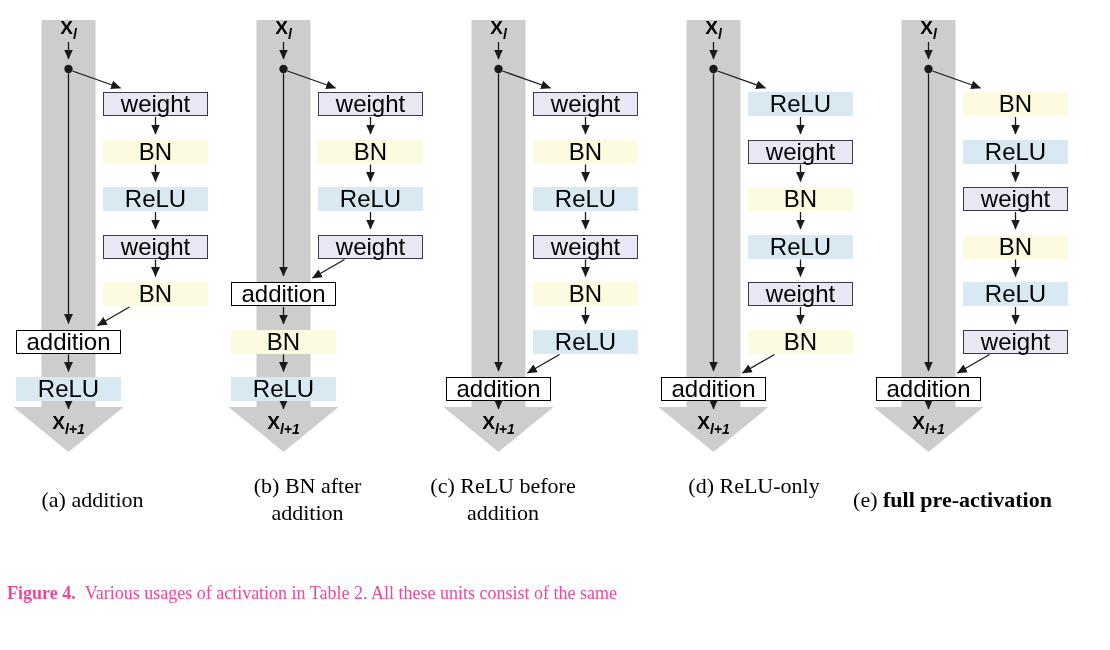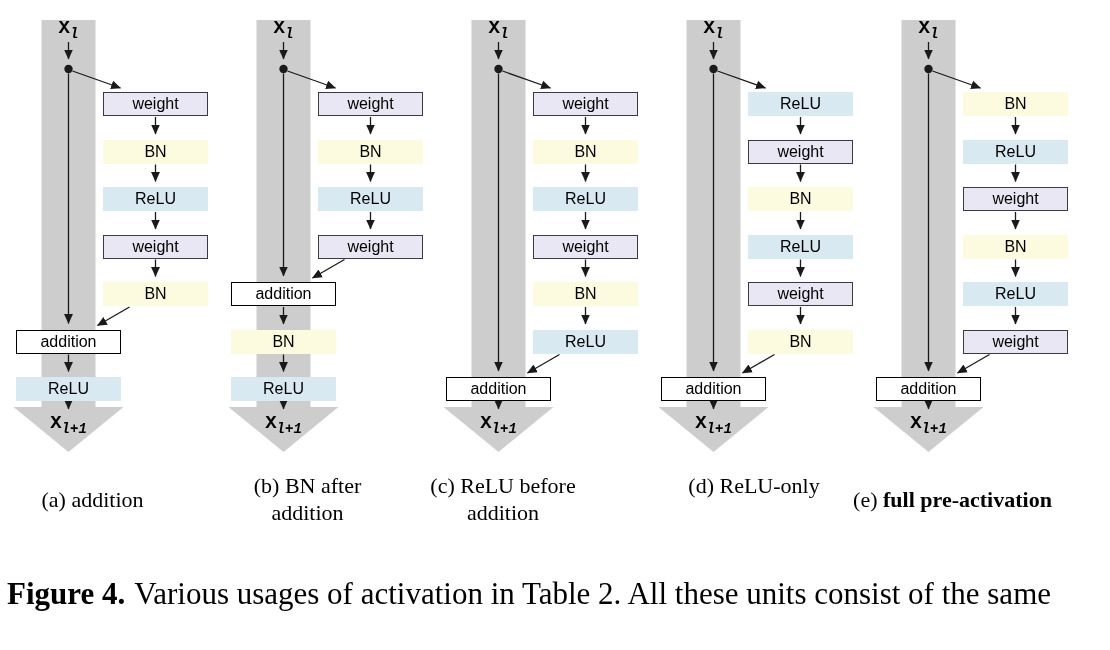--- a/index.html
+++ b/index.html
@@ -2,30 +2,30 @@
 <html><head>
 <meta charset="utf-8">
 <style>
   html,body{margin:0;padding:0;background:#fff;}
   #stage{position:relative;width:1110px;height:650px;background:#ffffff;overflow:hidden;
          font-family:"Liberation Serif",serif;}
   #diagram-svg{position:absolute;left:0;top:0;}
   #blocks-layer{position:absolute;left:0;top:0;width:1110px;height:560px;}
   .block{position:absolute;width:105px;height:24px;box-sizing:border-box;
          display:flex;align-items:center;justify-content:center;
-         font-family:"Liberation Sans",sans-serif;font-size:16px;color:#000;}
+         font-family:"Liberation Sans",sans-serif;font-size:24px;color:#000;}
   .xlab{position:absolute;width:100px;text-align:center;color:#000;
-        font-family:Liberation Mono, monospace;font-weight:700;font-size:19px;line-height:24px;}
+        font-family:Liberation Sans, sans-serif;font-weight:700;font-size:19px;line-height:24px;}
   .xlab sub{font-style:italic;font-weight:700;font-size:14px;line-height:0;}
   .collab{position:absolute;width:250px;text-align:center;color:#000;
           font-family:"Liberation Serif",serif;font-size:22px;}
   .collab .ln{white-space:nowrap;line-height:27px;}
   .collab .b{font-weight:700;}
-  .caption{position:absolute;left:7px;top:577px;width:1100px;color:#000000;
-           font-family:"Liberation Serif",serif;font-size:31px;line-height:33px;}
+  .caption{position:absolute;left:7px;top:577px;width:1100px;color:#ec4899;
+           font-family:"Liberation Serif",serif;font-size:18px;line-height:33px;}
   .caption .cb{font-weight:700;margin-right:9px;}
 </style>
 </head>
 <body>
 
 <div id="stage">
   <svg id="diagram-svg" width="1110" height="560">
     <defs>
       <marker id="mArrow" viewBox="0 0 10 10" refX="8.5" refY="5" markerWidth="8.5" markerHeight="8.5" orient="auto-start-reverse">
         <path d="M0,1 L9,5 L0,9 Z" fill="#1a1a1a"></path>

